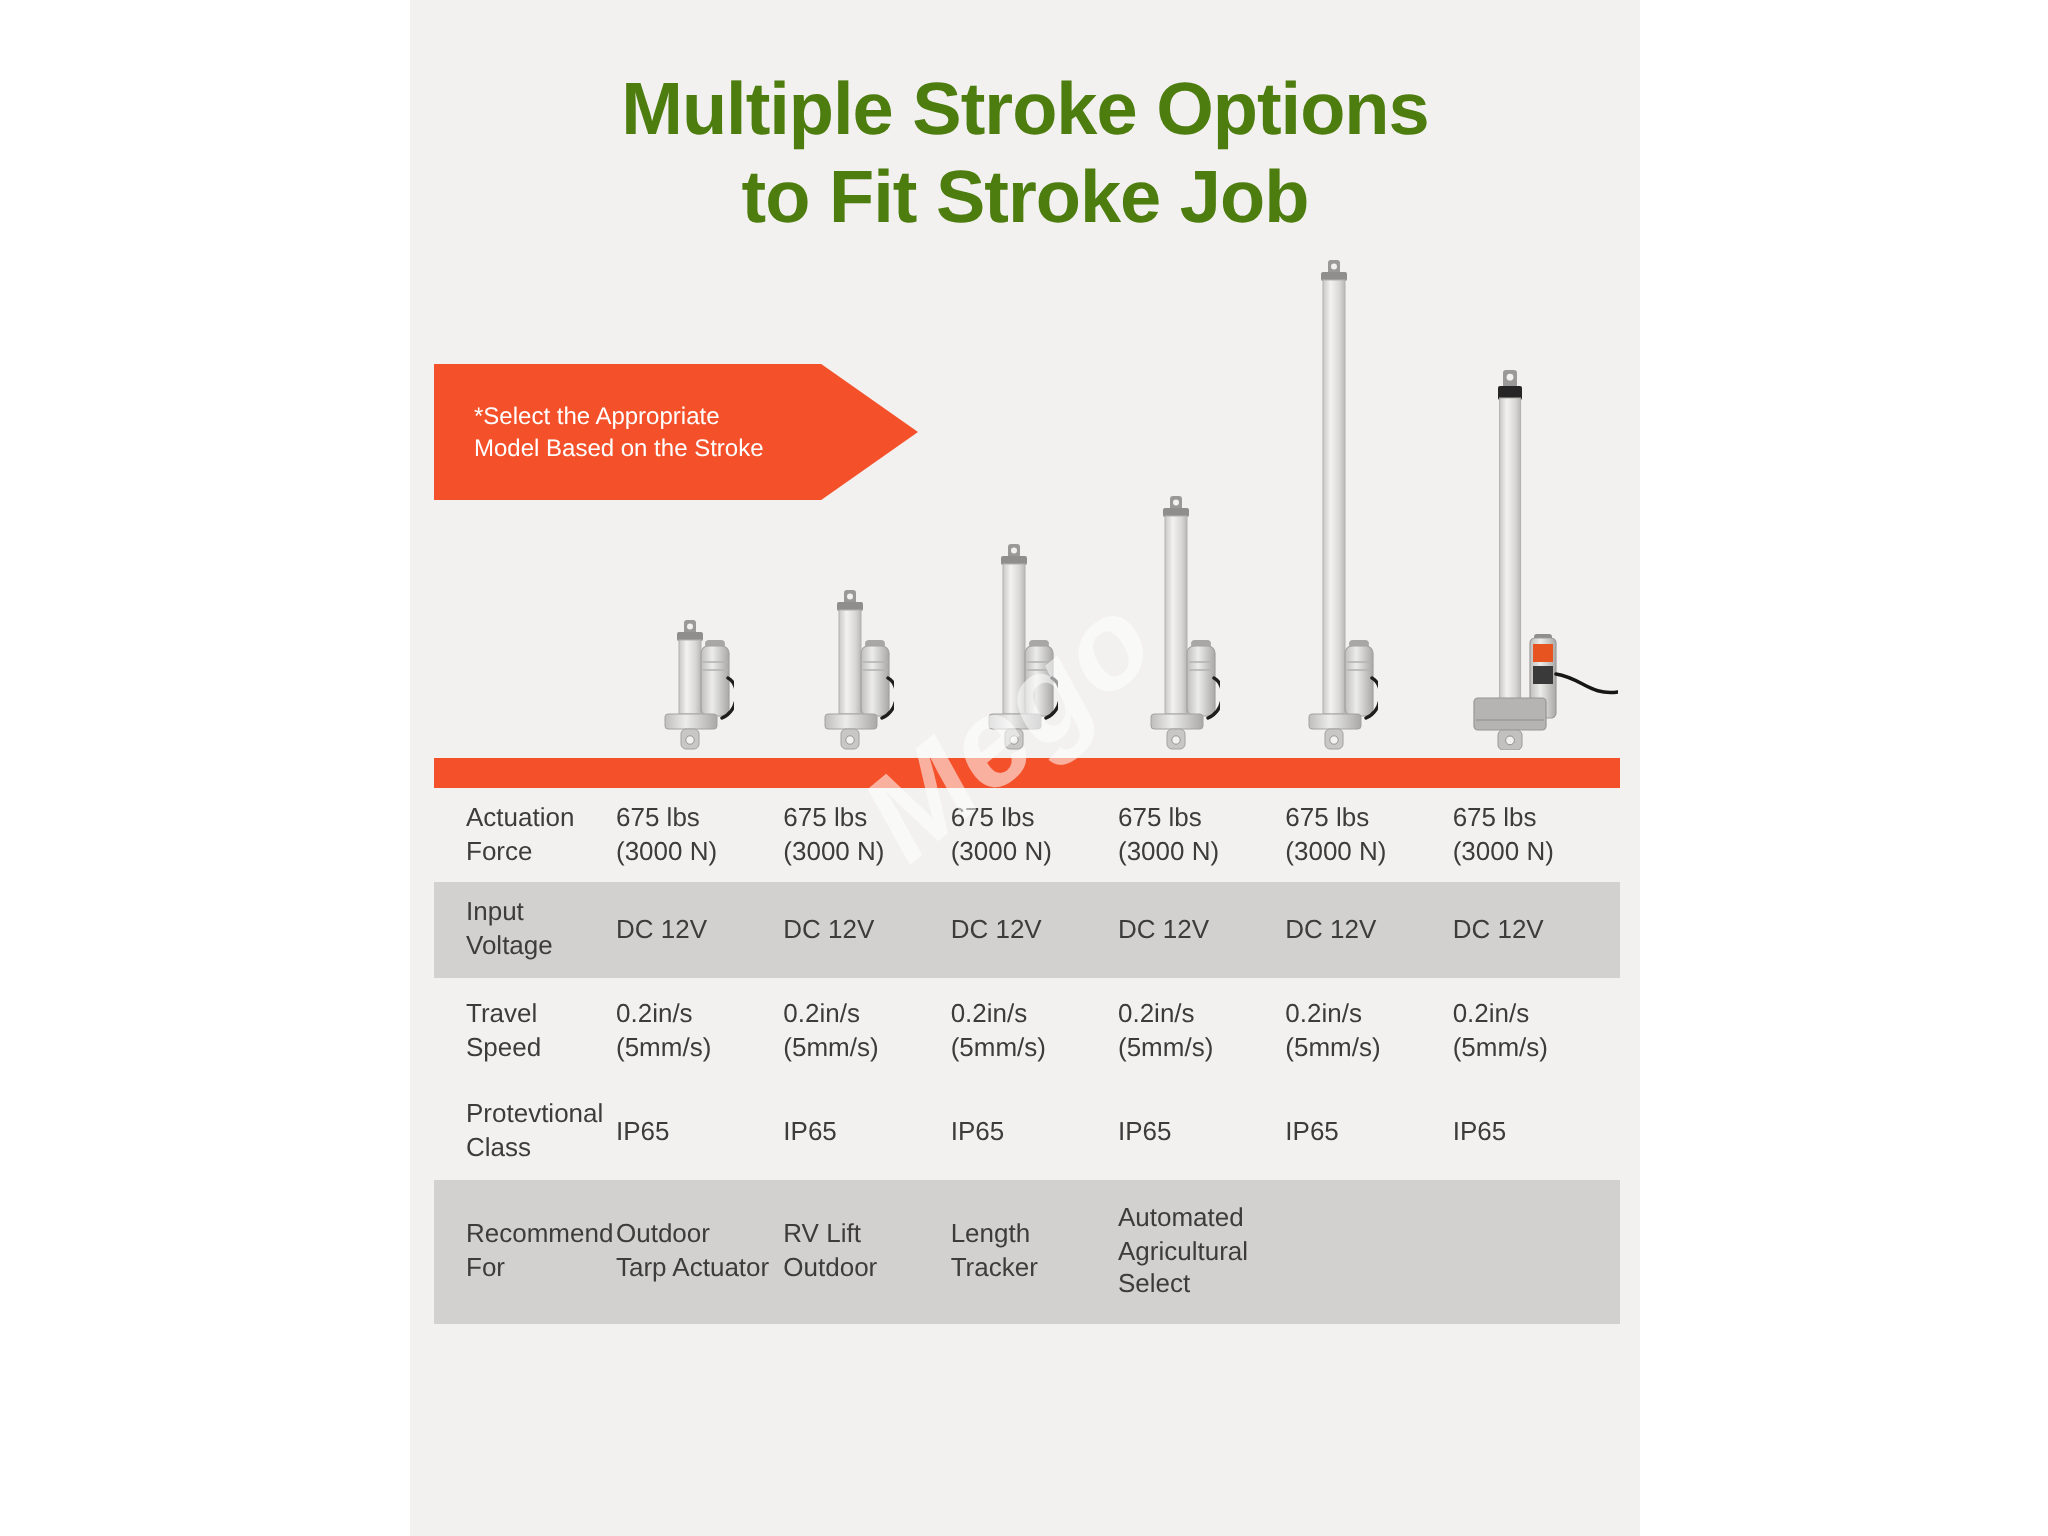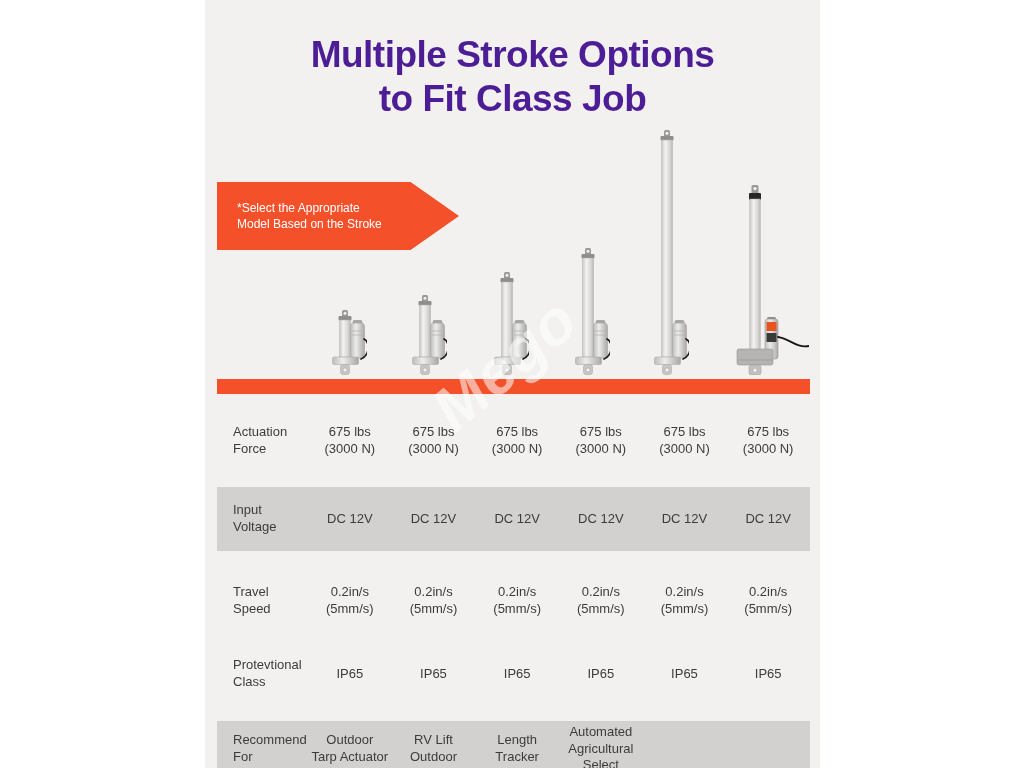--- a/index.html
+++ b/index.html
@@ -1,54 +1,54 @@
 <!DOCTYPE html>
 <html><head>
 <meta charset="utf-8">
 <style>
   html,body{margin:0;padding:0;background:#ffffff;}
   body{font-family:"Liberation Sans", sans-serif;}
   #canvas{position:relative;width:1024px;height:768px;background:#ffffff;overflow:hidden;margin:0 auto;}
   .poster{position:absolute;left:205px;top:0;width:615px;height:768px;background:#F2F1EF;}
 
   .title{position:absolute;top:33px;left:0;right:0;text-align:center;
-         color:#4c1d95;font-weight:bold;font-size:37px;line-height:1.18;letter-spacing:-0.5px;}
+         color:#4d7c0f;font-weight:bold;font-size:37px;line-height:1.18;letter-spacing:-0.5px;}
 
   .banner{position:absolute;top:182px;left:12px;width:242px;height:68px;background:#F4512B;
           clip-path:polygon(0 0,80% 0,100% 50%,80% 100%,0 100%);
           display:flex;align-items:center;}
   .banner-text{color:#ffffff;font-size:12px;line-height:1.35;padding-left:20px;white-space:pre-line;}
 
   .stage{position:absolute;inset:0;z-index:2;}
   .actuator{position:absolute;}
   .actuator svg{display:block;}
 
   .watermark{position:absolute;left:236px;top:382px;z-index:5;
              font-size:62px;font-weight:bold;font-style:italic;letter-spacing:1px;
              color:rgba(255,255,255,0.55);transform:rotate(-40deg);transform-origin:0 50%;
              pointer-events:none;}
 
   .divider{position:absolute;left:12px;top:379px;width:593px;height:15px;background:#F4512B;z-index:1;}
 
   .spec{position:absolute;left:12px;top:394px;width:593px;z-index:3;}
-  .row{display:grid;grid-template-columns:91px repeat(6,1fr);align-items:center;margin-top:23px;}
+  .row{display:grid;grid-template-columns:91px repeat(6,1fr);align-items:center;}
   .row.gray{background:#D2D1D0;}
-  .r1{height:47px}.r2{height:64px}.r3{height:53px}.r4{height:52px}.r5{height:48px}.r6{height:56px}
-  .cell{text-align:center;font-size:13px;color:#3C3C3C;white-space:pre-line;line-height:1.3;}
+  .r1{height:47px}.r2{height:48px}.r3{height:53px}.r4{height:52px}.r5{height:48px}.r6{height:72px}
+  .cell{text-align:left;font-size:13px;color:#3C3C3C;white-space:pre-line;line-height:1.3;}
   .label{text-align:left;padding-left:16px;}
 </style>
 </head>
 <body>
 
 <div id="canvas">
   <div class="poster">
 
     <div class="title">
       <div>Multiple Stroke Options</div>
-      <div>to Fit Class Job</div>
+      <div>to Fit Stroke Job</div>
     </div>
 
     <div class="banner">
       <div class="banner-text">*Select the Appropriate
 Model Based on the Stroke</div>
     </div>
 
     <div class="stage">
       <div class="actuator" id="act0" style="bottom: 393px; left: 118px;">
           <svg width="44" height="65" viewBox="0 0 44 65" xmlns="http://www.w3.org/2000/svg">

